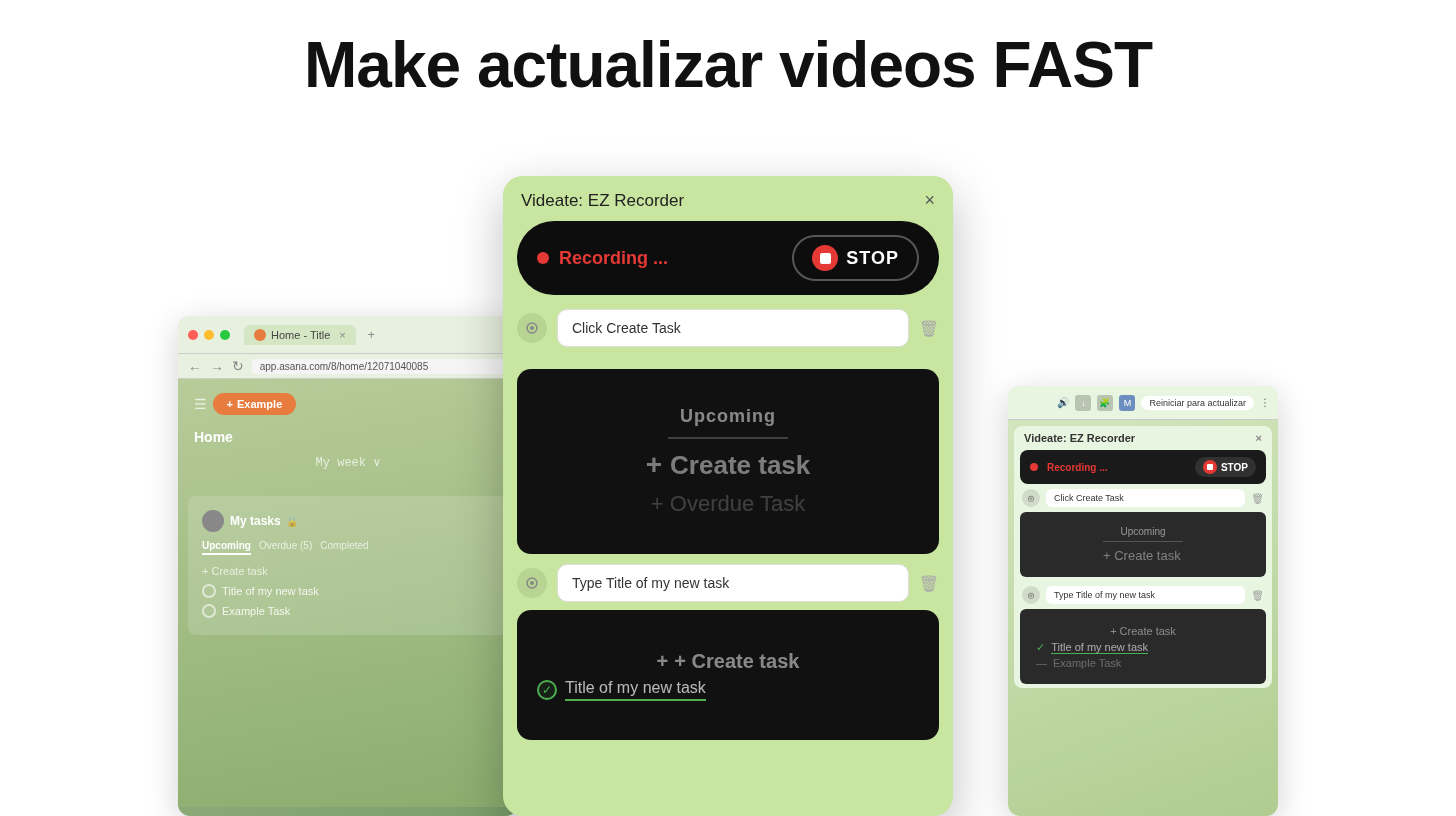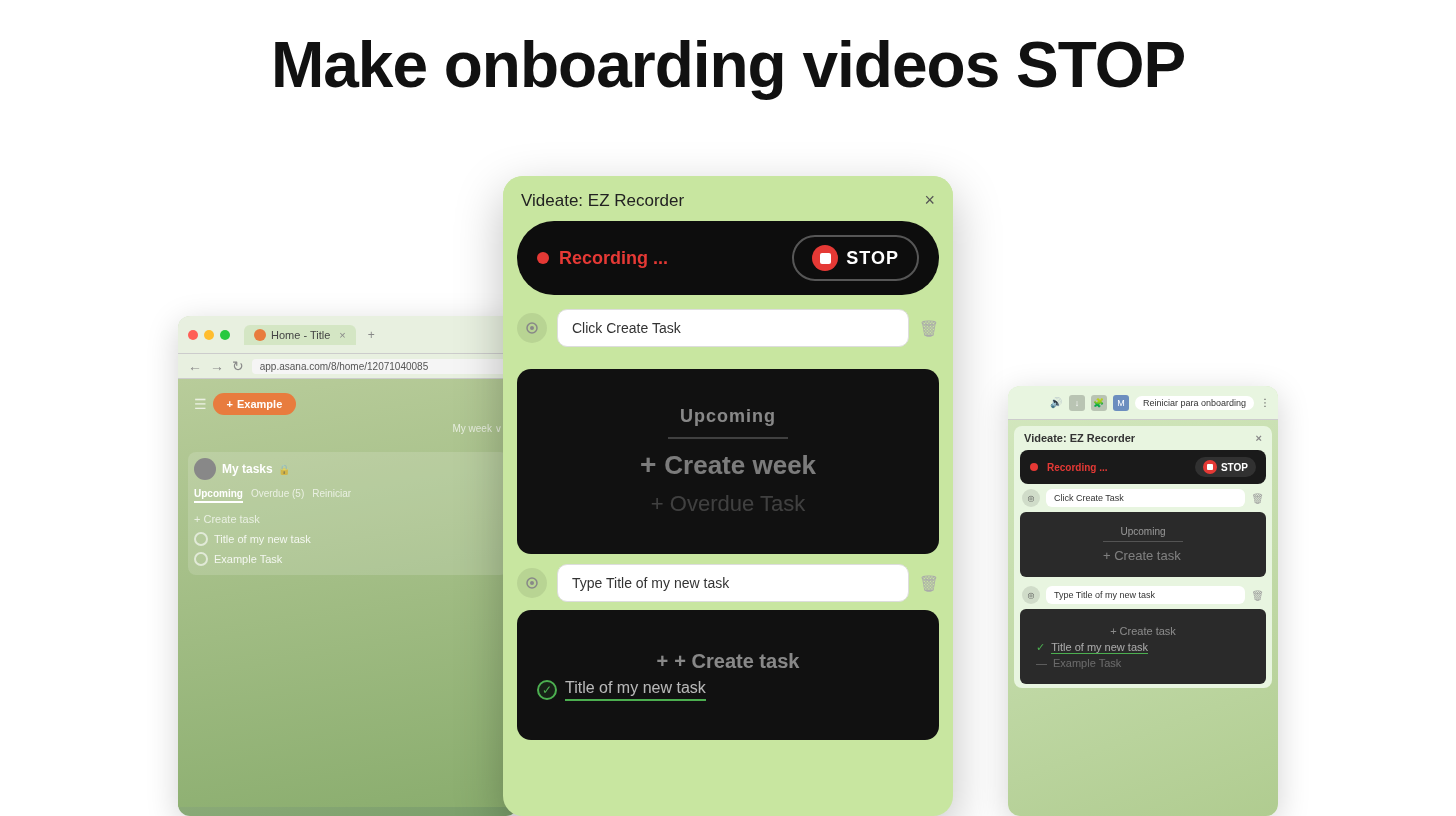--- a/index.html
+++ b/index.html
@@ -137,31 +137,32 @@
 
     .asana-home {
       color: white;
       font-size: 14px;
       font-weight: 600;
       padding: 10px 6px 6px;
     }
 
     .my-week-row {
       display: flex;
-      justify-content: flex-end;
+      justify-content: center;
       padding: 4px 6px;
       color: rgba(255,255,255,0.7);
-      font-size: 10px;
+      font-size: 12px;
+      font-family: Liberation Mono, monospace;
     }
 
     .my-tasks-section {
       background: rgba(255,255,255,0.15);
       border-radius: 8px;
-      padding: 6px;
-      margin-top: 14px;
+      padding: 14px;
+      margin-top: 22px;
     }
 
     .my-tasks-header {
       display: flex;
       align-items: center;
       gap: 6px;
       color: white;
       font-size: 12px;
       font-weight: 600;
     }
@@ -628,21 +629,21 @@
       color: rgba(255,255,255,0.7);
       font-size: 16px;
       font-weight: 500;
       border-bottom: 2px solid #4caf50;
       padding-bottom: 2px;
     }
   </style>
 </head>
 <body>
 
-<h1 class="headline">Make onboarding videos STOP</h1>
+<h1 class="headline">Make actualizar videos FAST</h1>
 
 <div class="cards-area">
 
   <div class="left-card">
     <div class="browser-bar">
       <div class="dot dot-red"></div>
       <div class="dot dot-yellow"></div>
       <div class="dot dot-green"></div>
       <div class="tab">
         <div class="tab-icon"></div>
@@ -658,33 +659,34 @@
       <div class="addr-text">app.asana.com/8/home/12071040085</div>
     </div>
     <div class="asana-body">
       <div class="asana-sidebar-row">
         <span class="hamburger-icon">☰</span>
         <div class="create-btn">
           <span>+</span>
           <span>Example</span>
         </div>
       </div>
+      <div class="asana-home">Home</div>
       <div class="my-week-row">
         <span>My week ∨</span>
       </div>
       <div class="my-tasks-section">
         <div class="my-tasks-header">
           <div class="avatar-sm"></div>
           <span>My tasks</span>
           <span style="font-size:10px;color:rgba(255,255,255,0.6);">🔒</span>
         </div>
         <div class="tasks-tabs">
           <span class="task-tab active">Upcoming</span>
           <span class="task-tab">Overdue (5)</span>
-          <span class="task-tab">Reiniciar</span>
+          <span class="task-tab">Completed</span>
         </div>
         <div class="create-task-row">+ Create task</div>
         <div class="task-item">
           <div class="task-check"></div>
           <span>Title of my new task</span>
         </div>
         <div class="task-item">
           <div class="task-check"></div>
           <span>Example Task</span>
         </div>
@@ -692,21 +694,21 @@
     </div>
   </div>
 
   <div class="right-card">
     <div class="right-browser-bar">
       <div class="right-ext-icons">
         <span style="font-size:10px;color:#555;">🔊</span>
         <div class="ext-icon">↓</div>
         <div class="ext-icon">🧩</div>
         <div class="ext-icon" style="background:#6c8ebf;">M</div>
-        <div class="reiniciar-btn">Reiniciar para onboarding</div>
+        <div class="reiniciar-btn">Reiniciar para actualizar</div>
         <span style="font-size:10px;color:#555;">⋮</span>
       </div>
     </div>
     <div class="mini-recorder">
       <div class="mini-recorder-header">
         <span>
           <span class="brand">Videate:</span>
           <span> EZ Recorder</span>
         </span>
         <span style="color:#888;">×</span>
@@ -790,21 +792,21 @@
         <span class="step-trash">🗑</span>
       </div>
     </div>
 
     <div class="screenshot-card">
       <div class="screenshot-inner">
         <span class="upcoming-text">Upcoming</span>
         <div class="upcoming-underline"></div>
         <div class="create-task-big">
           <span class="plus-icon">+</span>
-          <span>Create week</span>
+          <span>Create task</span>
         </div>
         <span class="blurred-text">+ Overdue Task</span>
       </div>
     </div>
 
     <div class="second-step-area">
       <div class="step-row">
         <div class="step-icon-wrapper">
           <svg width="16" height="16" viewBox="0 0 16 16" fill="none">
             <circle cx="8" cy="8" r="5" stroke="#888" stroke-width="1.5"></circle>

